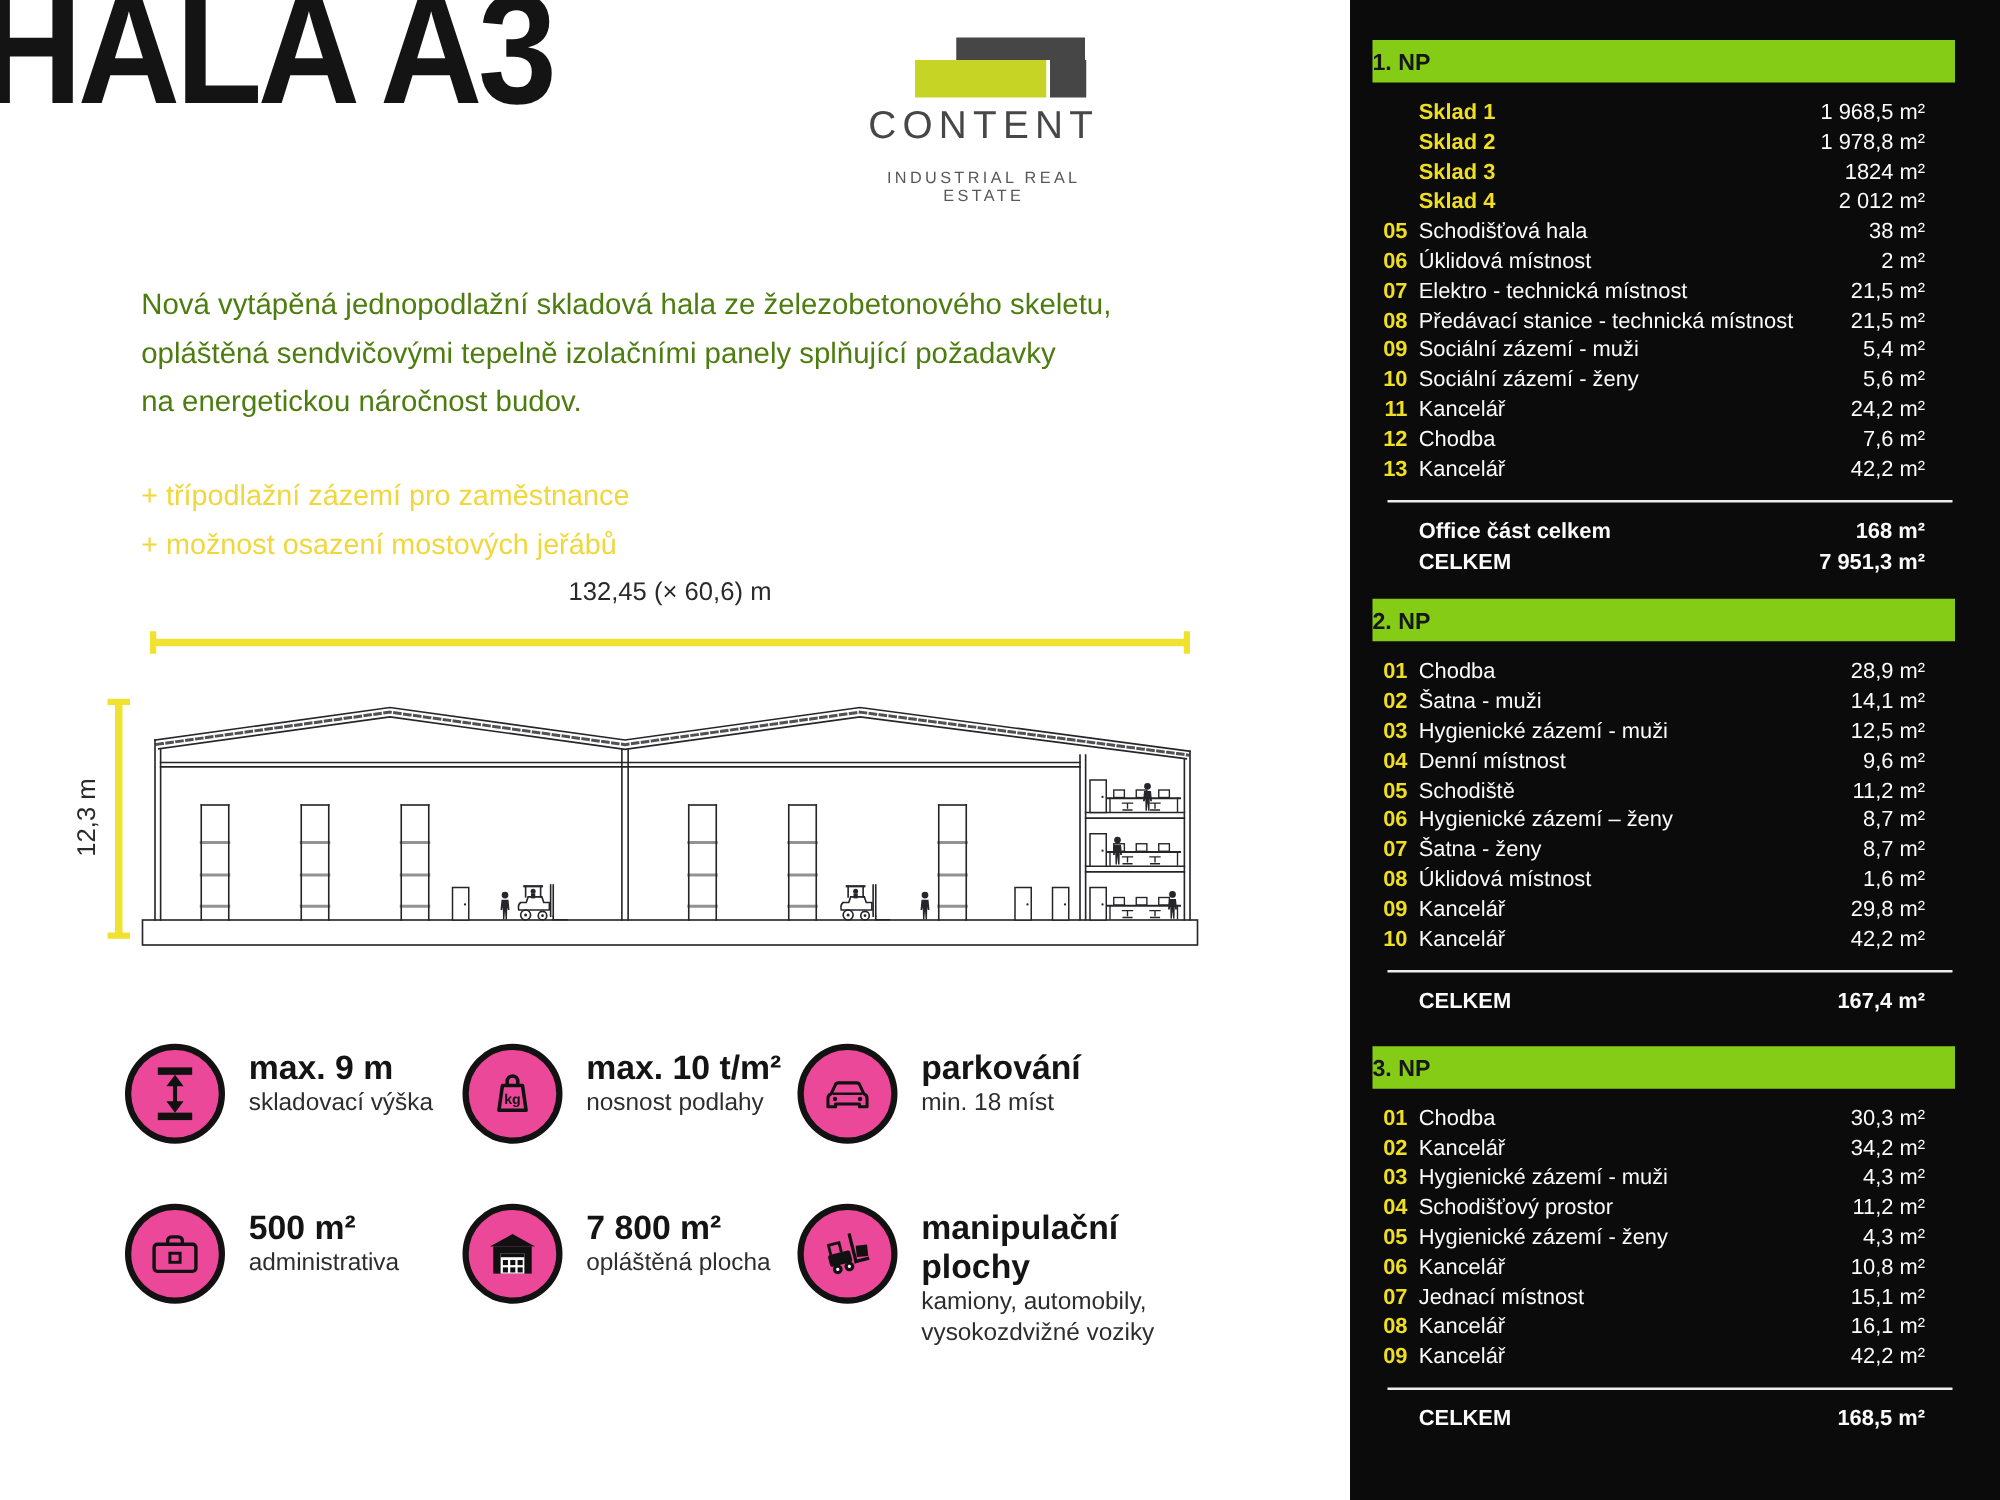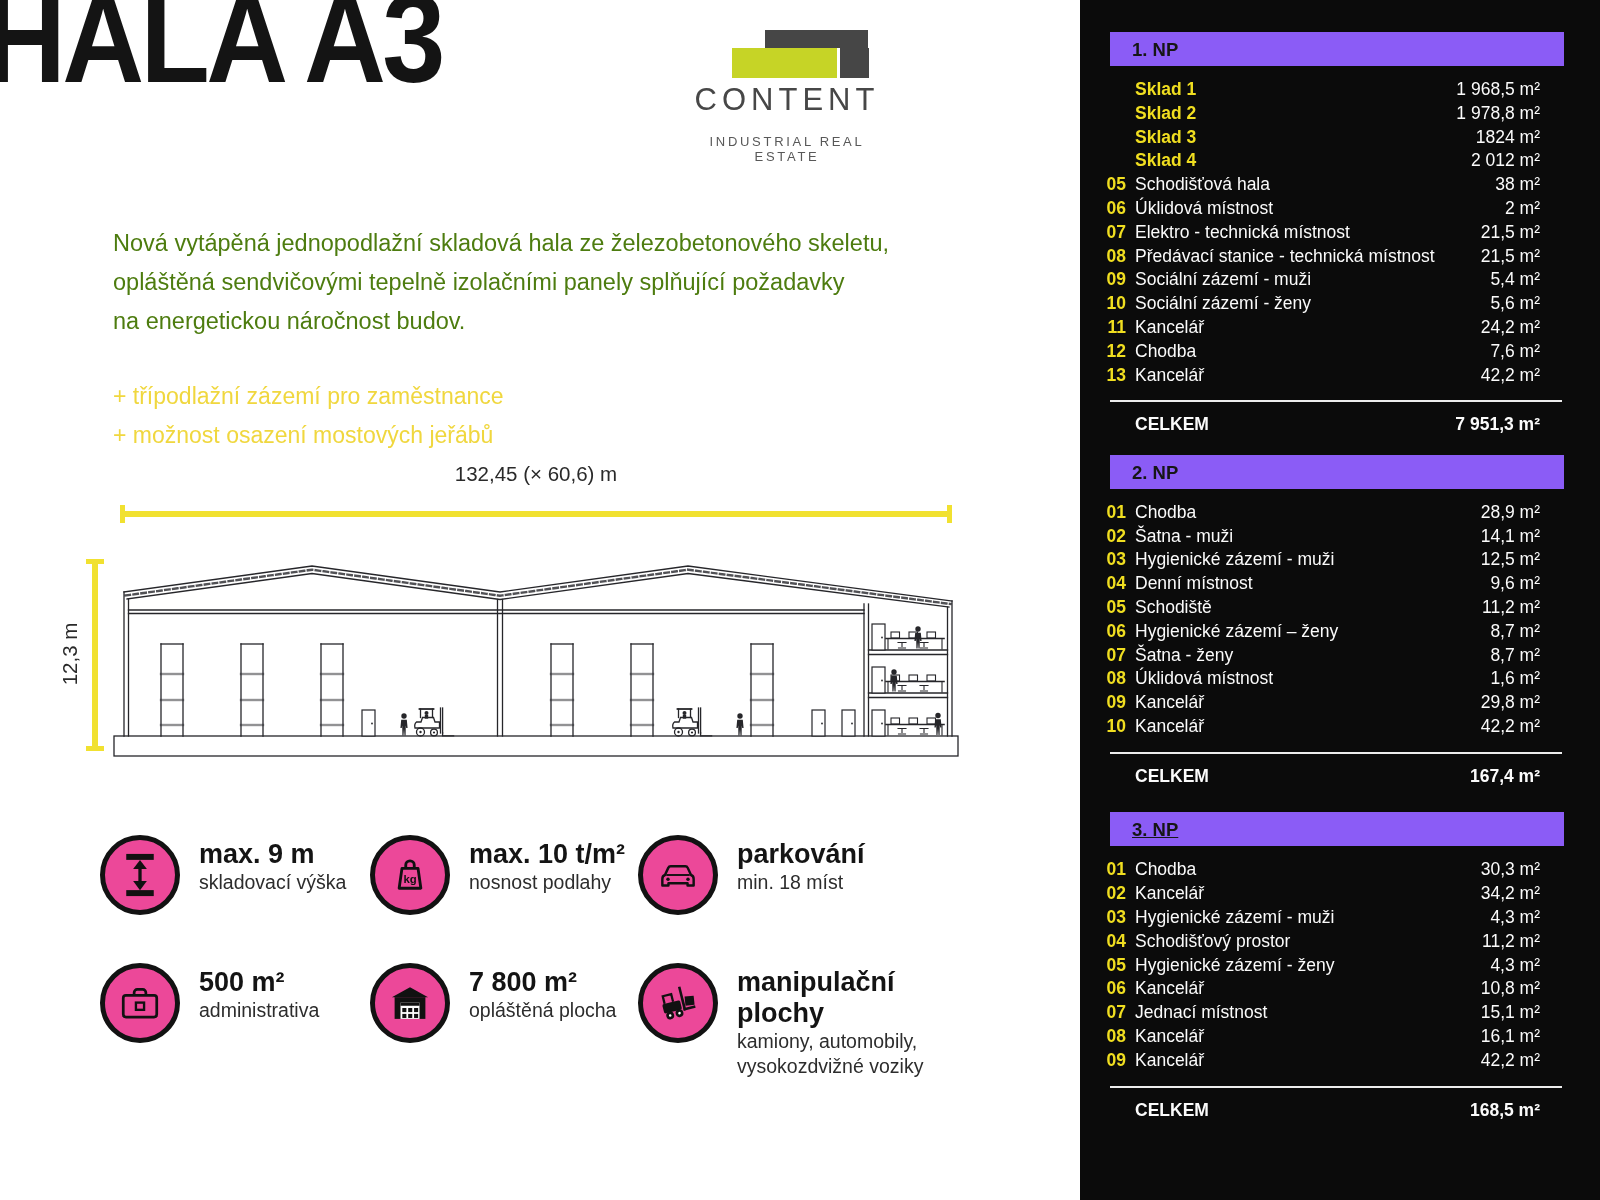--- a/index.html
+++ b/index.html
@@ -40,25 +40,25 @@
   
   .features{position:absolute;left:100px;top:832px;display:grid;
      grid-template-columns:270px 268px 350px;grid-auto-rows:128px;}
   .feature{display:flex;gap:19px;}
   .fcircle{width:70px;height:70px;border:5px solid #121212;border-radius:50%;
      flex:0 0 auto;display:flex;align-items:center;justify-content:center;margin-top:3px;background:#ec4899;}
   .ftitle{font-size:27px;font-weight:bold;color:#141414;line-height:31px;margin-top:7px;}
   .fsub{font-size:19.5px;color:#2d2d2d;line-height:25px;white-space:pre-line;}
   
   .panel{position:absolute;left:1080px;top:0;width:520px;height:1200px;background:#0b0b0b;color:#fbfbfb;}
-  .floor-header{margin:0 36px 0 30px;height:34px;background:#8b5cf6;color:#161616;
-     font-weight:bold;font-size:18.5px;line-height:35px;padding-left:22px;}
+  .floor-header{margin:0 36px 0 18px;height:34px;background:#84cc16;color:#161616;
+     font-weight:bold;font-size:18.5px;line-height:35px;}
   .floor:first-child .floor-header{margin-top:32px;}
   .floor .floor-header{margin-top:18px;}
-  .floor.f3 .floor-header{margin-top:24px;text-decoration:underline;}
+  .floor.f3 .floor-header{margin-top:24px;}
   .frows{margin:12px 60px 0 24px;}
   .frow{display:flex;height:23.8px;font-size:17.5px;line-height:23.8px;}
   .fnum{width:22px;text-align:right;color:#f0de20;font-weight:bold;margin-right:9px;flex:0 0 auto;}
   .fname{flex:1;}
   .fname.accent{color:#f0de20;font-weight:bold;}
   .fval{text-align:right;white-space:nowrap;}
   .fdivider{border-top:2px solid #ededed;margin:13px 38px 0 30px;}
   .ftotals{margin:10px 60px 0 24px;}
   .ftotal{display:flex;height:24.5px;font-weight:bold;font-size:17.5px;line-height:24.5px;}
   .ftotal .tlabel{flex:1;padding-left:31px;}
@@ -363,20 +363,24 @@
   </div>
 
   <div class="frow">
     <span class="fnum">13</span>
     <span class="fname">Kancelář</span>
     <span class="fval">42,2 m²</span>
   </div>
 </div>
     <div class="fdivider"></div>
     <div class="ftotals">
+  <div class="ftotal">
+    <span class="tlabel">Office část celkem</span>
+    <span class="fval">168 m²</span>
+  </div>
 
   <div class="ftotal">
     <span class="tlabel">CELKEM</span>
     <span class="fval">7 951,3 m²</span>
   </div>
 </div>
   </section>
 
   <section class="floor">
     <div class="floor-header">2. NP</div>

